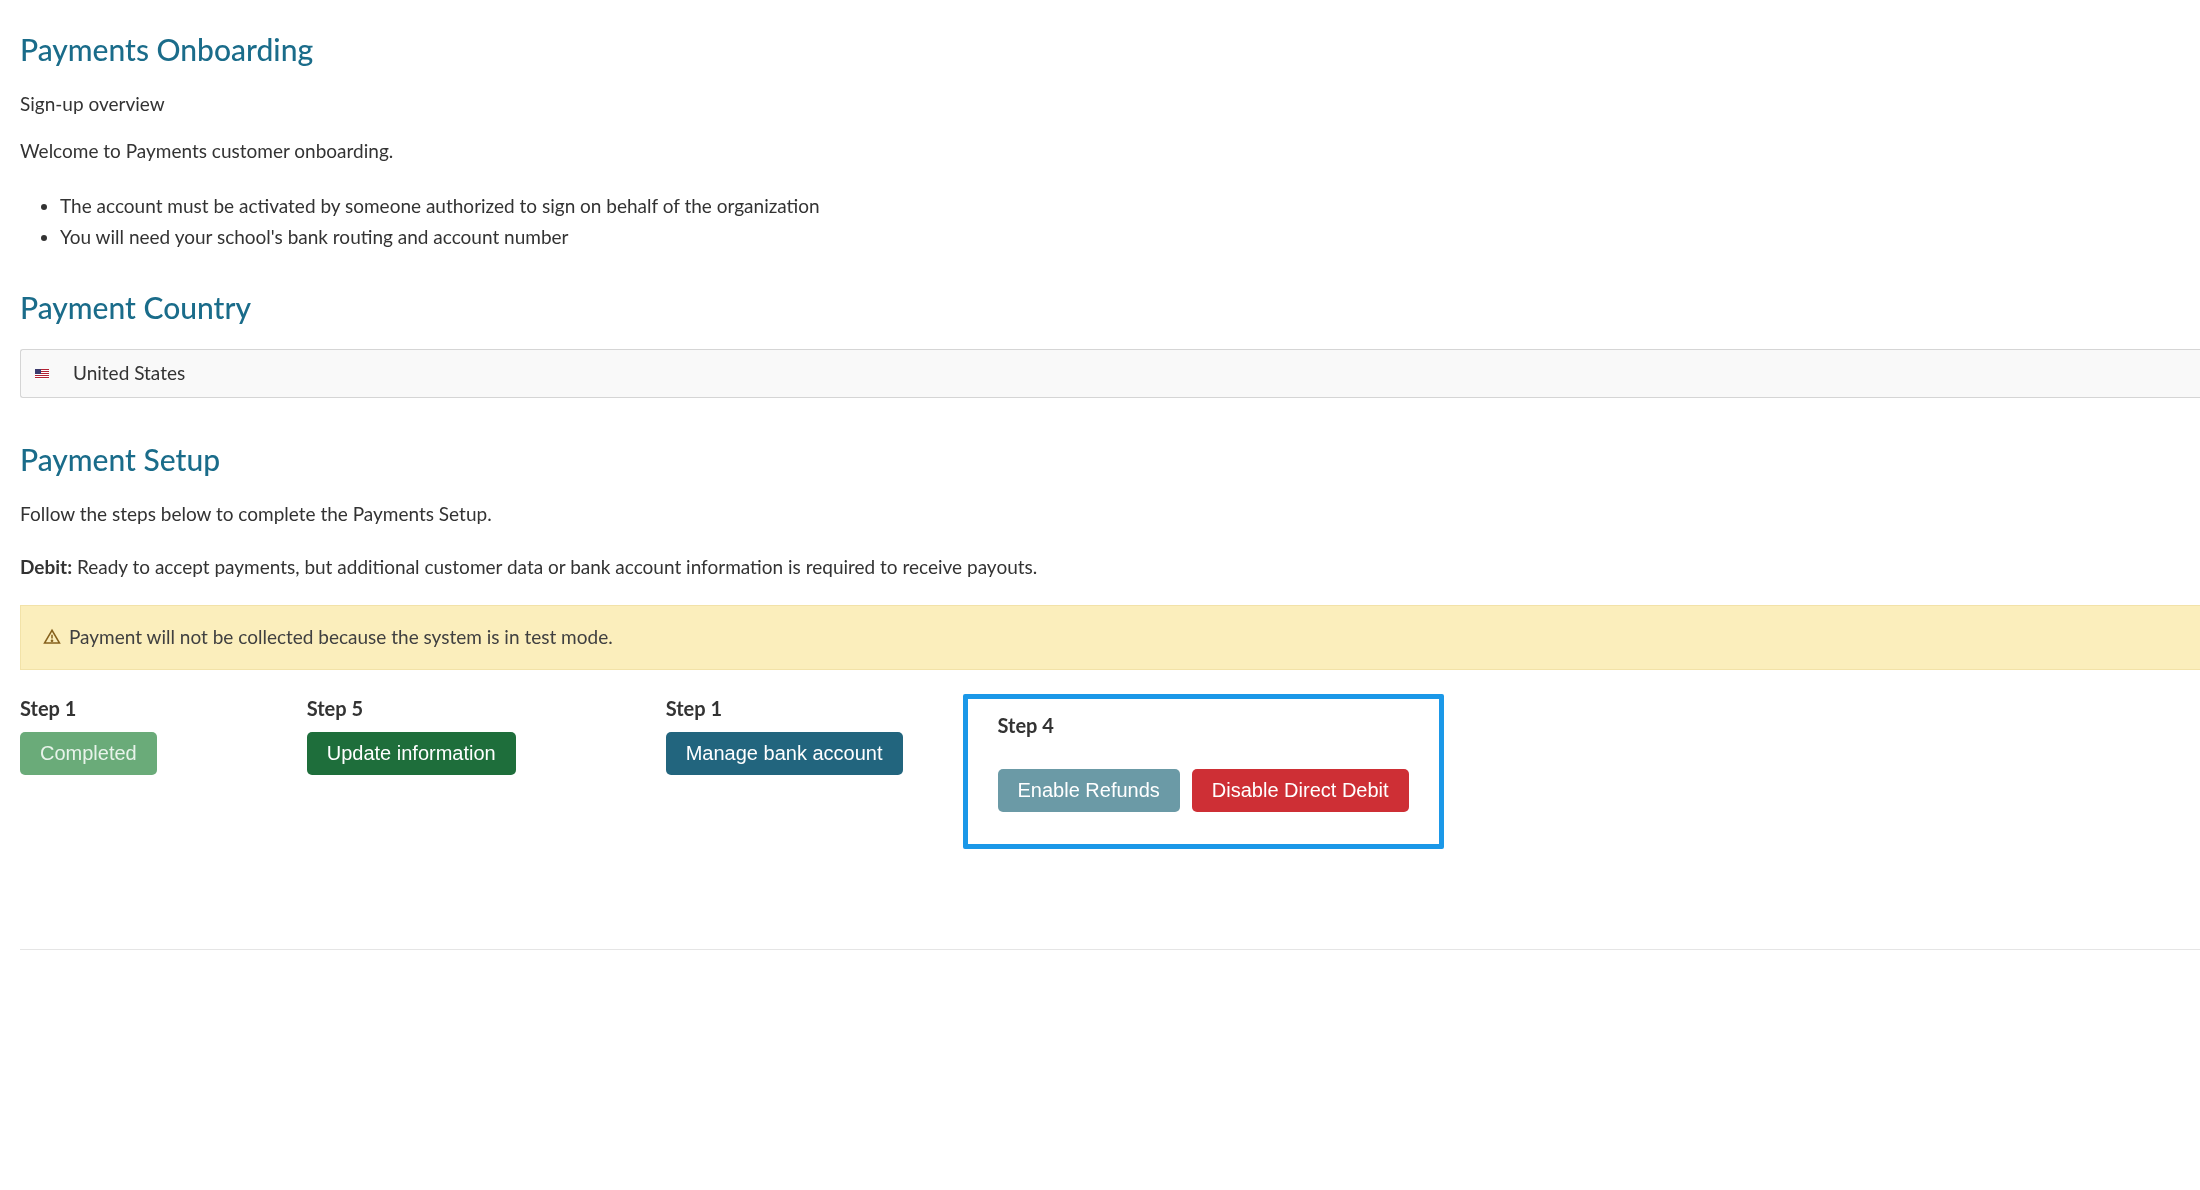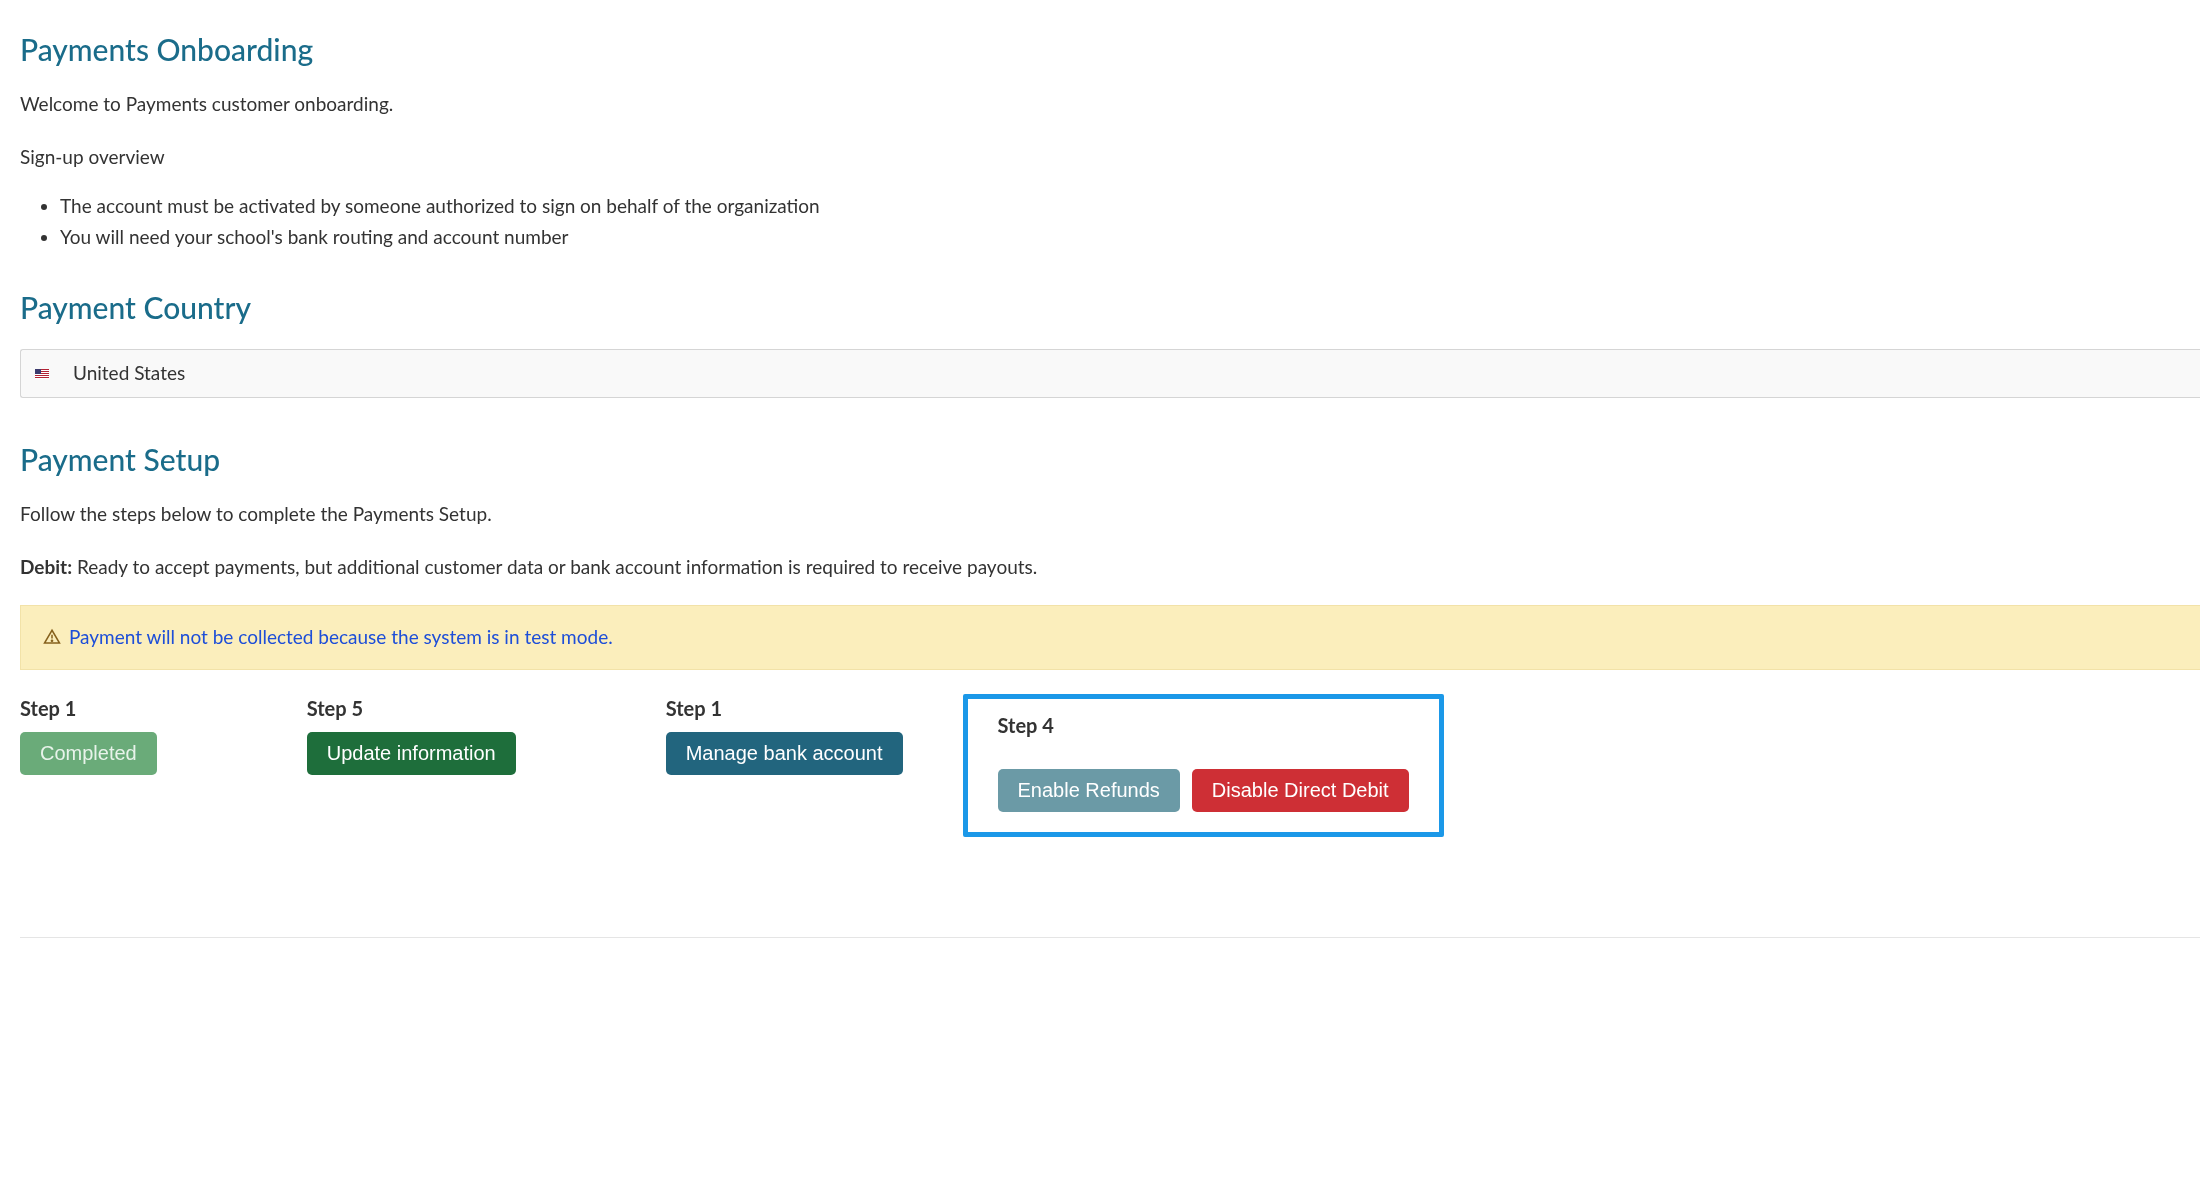--- a/index.html
+++ b/index.html
@@ -74,40 +74,40 @@
 
     
     .warning-banner {
       background: #fbeebc;
       border: 1px solid #f2e2a8;
       padding: 18px 22px;
       margin-bottom: 24px;
       display: flex;
       align-items: center;
       gap: 8px;
-      color: #1d4ed8;
+      color: #404040;
       border-right: none;
     }
     .warning-banner svg { flex-shrink: 0; }
 
     
     .steps-row {
       display: flex;
       align-items: flex-start;
     }
     .step-col {
       display: flex;
       flex-direction: column;
       gap: 10px;
       margin-right: 150px;
     }
     .step-col.step3 { margin-right: 60px; }
     .step-col.step4 {
       border: 5px solid #1b98e8;
-      padding: 12px 30px 20px 30px;
+      padding: 12px 30px 32px 30px;
       margin-right: 0;
       border-radius: 2px;
       gap: 30px;
     }
     .step-title {
       font-weight: 700;
       color: #333;
       font-size: 20px;
     }
     .btn-row {
@@ -138,23 +138,23 @@
       margin-top: 100px;
     }
   </style>
 </head>
 <body>
 
 <div class="content">
 
   <h2 class="section-title">Payments Onboarding</h2>
 
+  <p class="body-text overview-label">Sign-up overview</p>
+
   <p class="body-text">Welcome to Payments customer onboarding.</p>
-
-  <p class="body-text overview-label">Sign-up overview</p>
 
   <ul class="bullet-list">
     <li>The account must be activated by someone authorized to sign on behalf of the organization</li>
     <li>You will need your school's bank routing and account number</li>
   </ul>
 
   <h2 class="section-title tight">Payment Country</h2>
 
   <div class="country-select">
     <span class="flag-us"></span>

